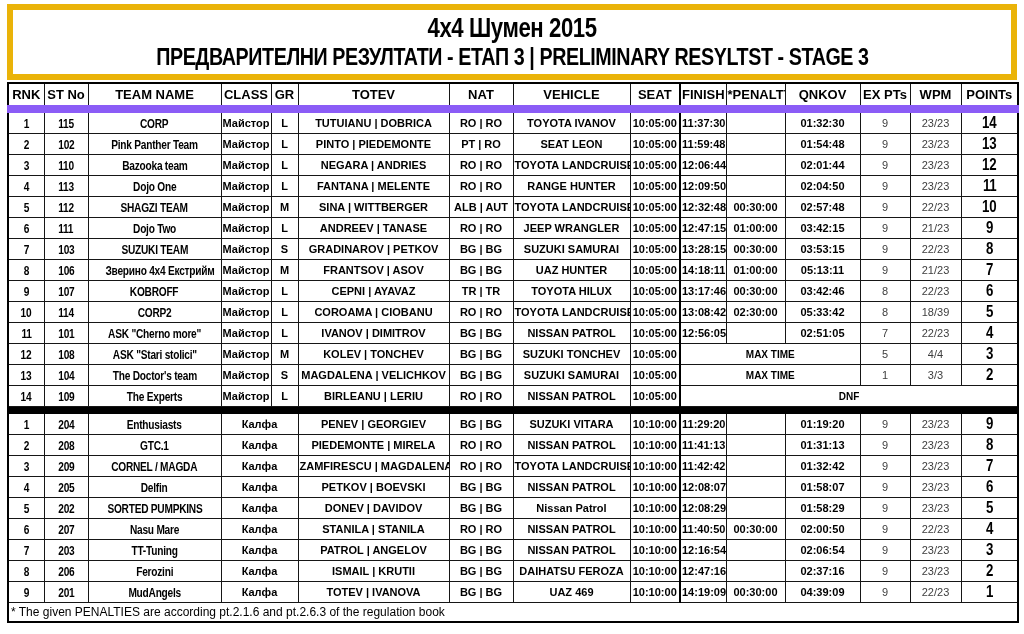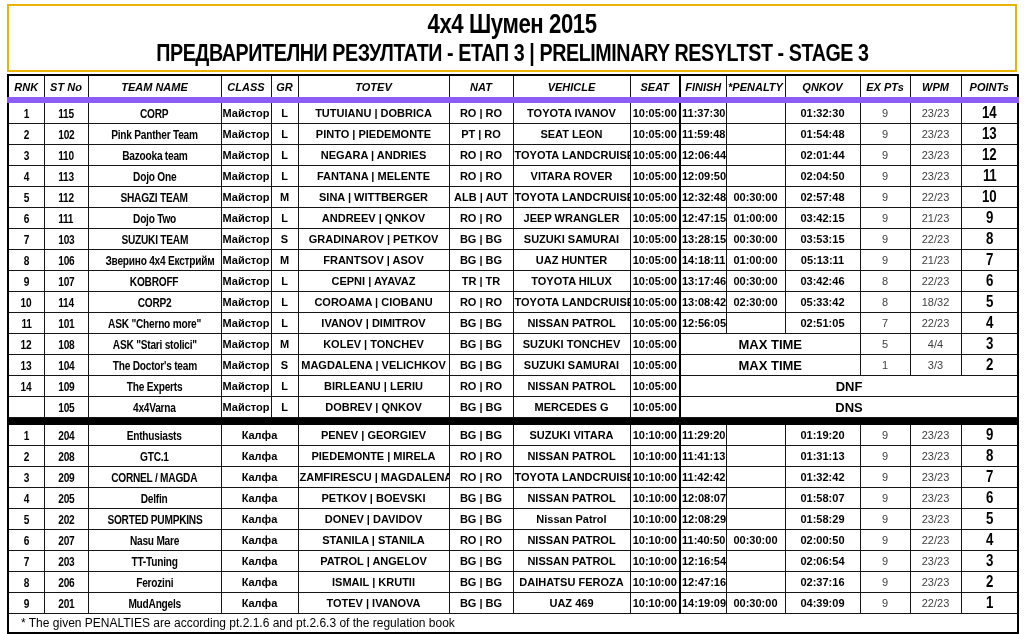--- a/index.html
+++ b/index.html
@@ -1,33 +1,33 @@
 <!DOCTYPE html>
 <html><head>
 <meta charset="utf-8">
 <style>
   html,body{margin:0;padding:0;background:#ffffff;}
   body{font-family:"Liberation Sans",sans-serif;color:#000;width:1024px;height:634px;overflow:hidden;}
   .sheet{width:1010px;margin:4px auto 0 auto;}
-  .titlebox{border:2px solid #eab308;height:64px;display:flex;flex-direction:column;align-items:center;justify-content:center;gap:3px;margin-bottom:2px;background:#fff;text-align:right;}
+  .titlebox{border:6px solid #eab308;height:64px;display:flex;flex-direction:column;align-items:center;justify-content:center;gap:3px;margin-bottom:2px;background:#fff;text-align:right;}
   .t1{font-size:27px;font-weight:bold;line-height:1;display:inline-block;transform:scaleX(.82);letter-spacing:-.5px;}
   .t2{font-size:24px;font-weight:bold;line-height:1;display:inline-block;transform:scaleX(.82);letter-spacing:-.5px;}
   table{border-collapse:collapse;table-layout:fixed;width:1010px;border:2px solid #000;background:#fff;}
   td{border:1px solid #161616;height:20px;padding:0 1px;text-align:center;vertical-align:middle;
      font-size:11px;font-weight:bold;color:#000;white-space:nowrap;overflow:hidden;}
-  .hcell{font-size:11px;border-bottom:6px solid #8b5cf6;height:21px;font-style:italic;}
+  .hcell{font-size:13px;border-bottom:8px solid #8b5cf6;height:21px;}
   .thickL{border-left:2px solid #000;}
   .c-muted{font-weight:normal;color:#3d3d3d;}
   .cond{display:inline-block;transform:scaleX(.78);transform-origin:center;letter-spacing:-.3px;}
   .c-rnk .cond,.c-stno .cond{font-size:13px;}
   .c-team .cond{font-size:13px;}
   .c-pts .cond{font-size:17px;}
-  .c-status{font-size:13px;}
+  .c-status{font-size:10px;}
   .sep td{background:#000;height:6px;padding:0;border-top:1px solid #000;border-bottom:1px solid #000;}
-  .footrow td{text-align:left;font-weight:normal;font-size:12px;padding:2px 12px;height:14px;}
+  .footrow td{text-align:left;font-weight:normal;font-size:12px;padding:2px 2px;height:14px;}
 </style>
 </head>
 <body>
 
 <div class="sheet">
   <div class="titlebox">
     <span class="t1">4x4 Шумен 2015</span>
     <span class="t2">ПРЕДВАРИТЕЛНИ РЕЗУЛТАТИ - ЕТАП 3 | PRELIMINARY RESYLTST - STAGE 3</span>
   </div>
 
@@ -121,21 +121,21 @@
           <td class="c-pts"><span class="cond">12</span></td>
         </tr>
         <tr>
           <td class="c-rnk"><span class="cond">4</span></td>
           <td class="c-stno"><span class="cond">113</span></td>
           <td class="c-team"><span class="cond">Dojo One</span></td>
           <td class="c-class">Майстор</td>
           <td class="c-gr">L</td>
           <td class="c-names">FANTANA | MELENTE</td>
           <td class="c-nat">RO | RO</td>
-          <td class="c-vehicle">VITARA ROVER</td>
+          <td class="c-vehicle">RANGE HUNTER</td>
           <td class="c-start">10:05:00</td>
           <td class="c-finish thickL">12:09:50</td>
           <td class="c-penalty"></td>
           <td class="c-time">02:04:50</td>
           <td class="c-muted">9</td>
           <td class="c-muted">23/23</td>
           <td class="c-pts"><span class="cond">11</span></td>
         </tr>
         <tr>
           <td class="c-rnk"><span class="cond">5</span></td>
@@ -153,21 +153,21 @@
           <td class="c-muted">9</td>
           <td class="c-muted">22/23</td>
           <td class="c-pts"><span class="cond">10</span></td>
         </tr>
         <tr>
           <td class="c-rnk"><span class="cond">6</span></td>
           <td class="c-stno"><span class="cond">111</span></td>
           <td class="c-team"><span class="cond">Dojo Two</span></td>
           <td class="c-class">Майстор</td>
           <td class="c-gr">L</td>
-          <td class="c-names">ANDREEV | QNKOV</td>
+          <td class="c-names">ANDREEV | TANASE</td>
           <td class="c-nat">RO | RO</td>
           <td class="c-vehicle">JEEP WRANGLER</td>
           <td class="c-start">10:05:00</td>
           <td class="c-finish thickL">12:47:15</td>
           <td class="c-penalty">01:00:00</td>
           <td class="c-time">03:42:15</td>
           <td class="c-muted">9</td>
           <td class="c-muted">21/23</td>
           <td class="c-pts"><span class="cond">9</span></td>
         </tr>
@@ -229,21 +229,21 @@
           <td class="c-class">Майстор</td>
           <td class="c-gr">L</td>
           <td class="c-names">COROAMA | CIOBANU</td>
           <td class="c-nat">RO | RO</td>
           <td class="c-vehicle">TOYOTA LANDCRUISER</td>
           <td class="c-start">10:05:00</td>
           <td class="c-finish thickL">13:08:42</td>
           <td class="c-penalty">02:30:00</td>
           <td class="c-time">05:33:42</td>
           <td class="c-muted">8</td>
-          <td class="c-muted">18/32</td>
+          <td class="c-muted">18/39</td>
           <td class="c-pts"><span class="cond">5</span></td>
         </tr>
         <tr>
           <td class="c-rnk"><span class="cond">11</span></td>
           <td class="c-stno"><span class="cond">101</span></td>
           <td class="c-team"><span class="cond">ASK "Cherno more"</span></td>
           <td class="c-class">Майстор</td>
           <td class="c-gr">L</td>
           <td class="c-names">IVANOV | DIMITROV</td>
           <td class="c-nat">BG | BG</td>
@@ -290,32 +290,20 @@
           <td class="c-rnk"><span class="cond">14</span></td>
           <td class="c-stno"><span class="cond">109</span></td>
           <td class="c-team"><span class="cond">The Experts</span></td>
           <td class="c-class">Майстор</td>
           <td class="c-gr">L</td>
           <td class="c-names">BIRLEANU | LERIU</td>
           <td class="c-nat">RO | RO</td>
           <td class="c-vehicle">NISSAN PATROL</td>
           <td class="c-start">10:05:00</td>
           <td class="c-status thickL" colspan="6">DNF</td>
-        </tr>
-        <tr>
-          <td class="c-rnk"><span class="cond"></span></td>
-          <td class="c-stno"><span class="cond">105</span></td>
-          <td class="c-team"><span class="cond">4x4Varna</span></td>
-          <td class="c-class">Майстор</td>
-          <td class="c-gr">L</td>
-          <td class="c-names">DOBREV | QNKOV</td>
-          <td class="c-nat">BG | BG</td>
-          <td class="c-vehicle">MERCEDES G</td>
-          <td class="c-start">10:05:00</td>
-          <td class="c-status thickL" colspan="6">DNS</td>
         </tr>
         <tr class="sep">
           <td colspan="15"></td>
         </tr>
         <tr>
           <td class="c-rnk"><span class="cond">1</span></td>
           <td class="c-stno"><span class="cond">204</span></td>
           <td class="c-team"><span class="cond">Enthusiasts</span></td>
           <td class="c-class" colspan="2">Калфа</td>
           <td class="c-names">PENEV | GEORGIEV</td>

